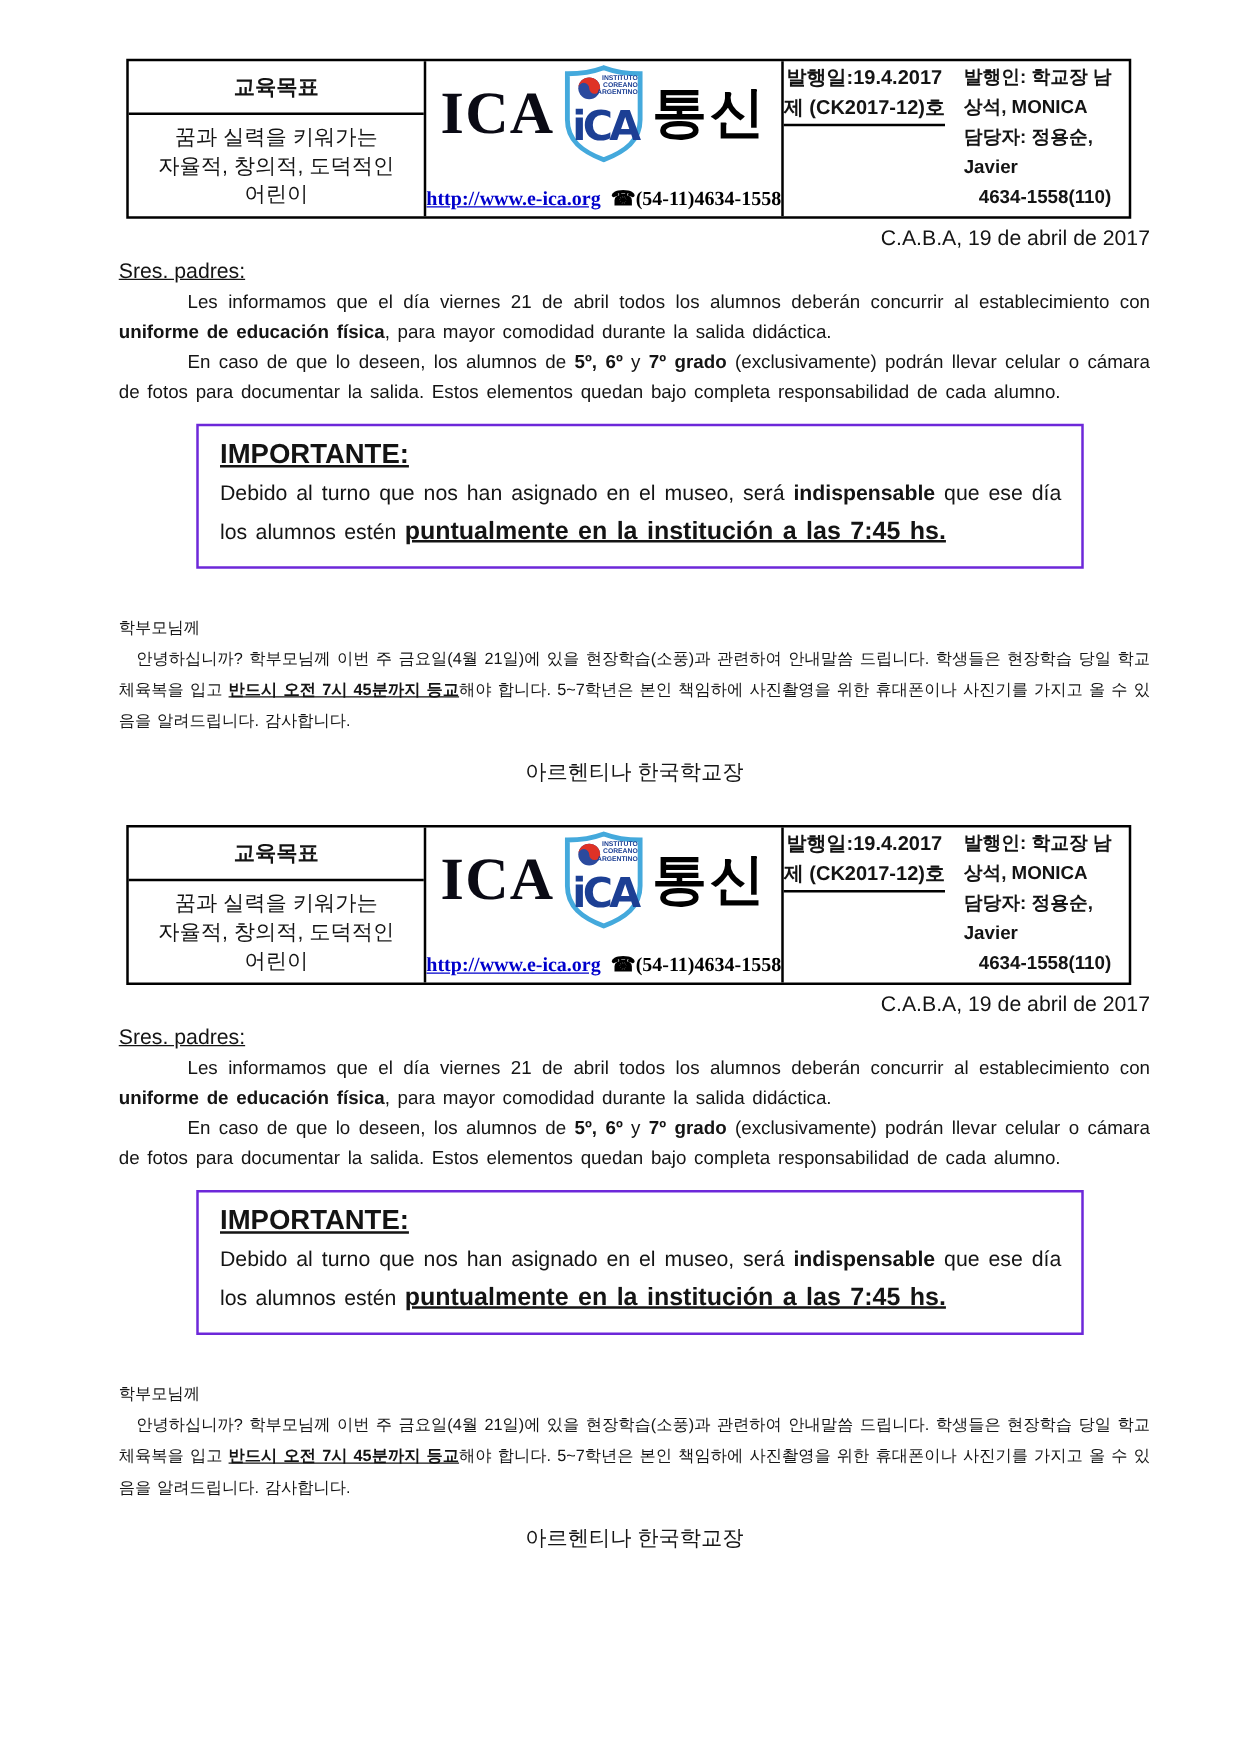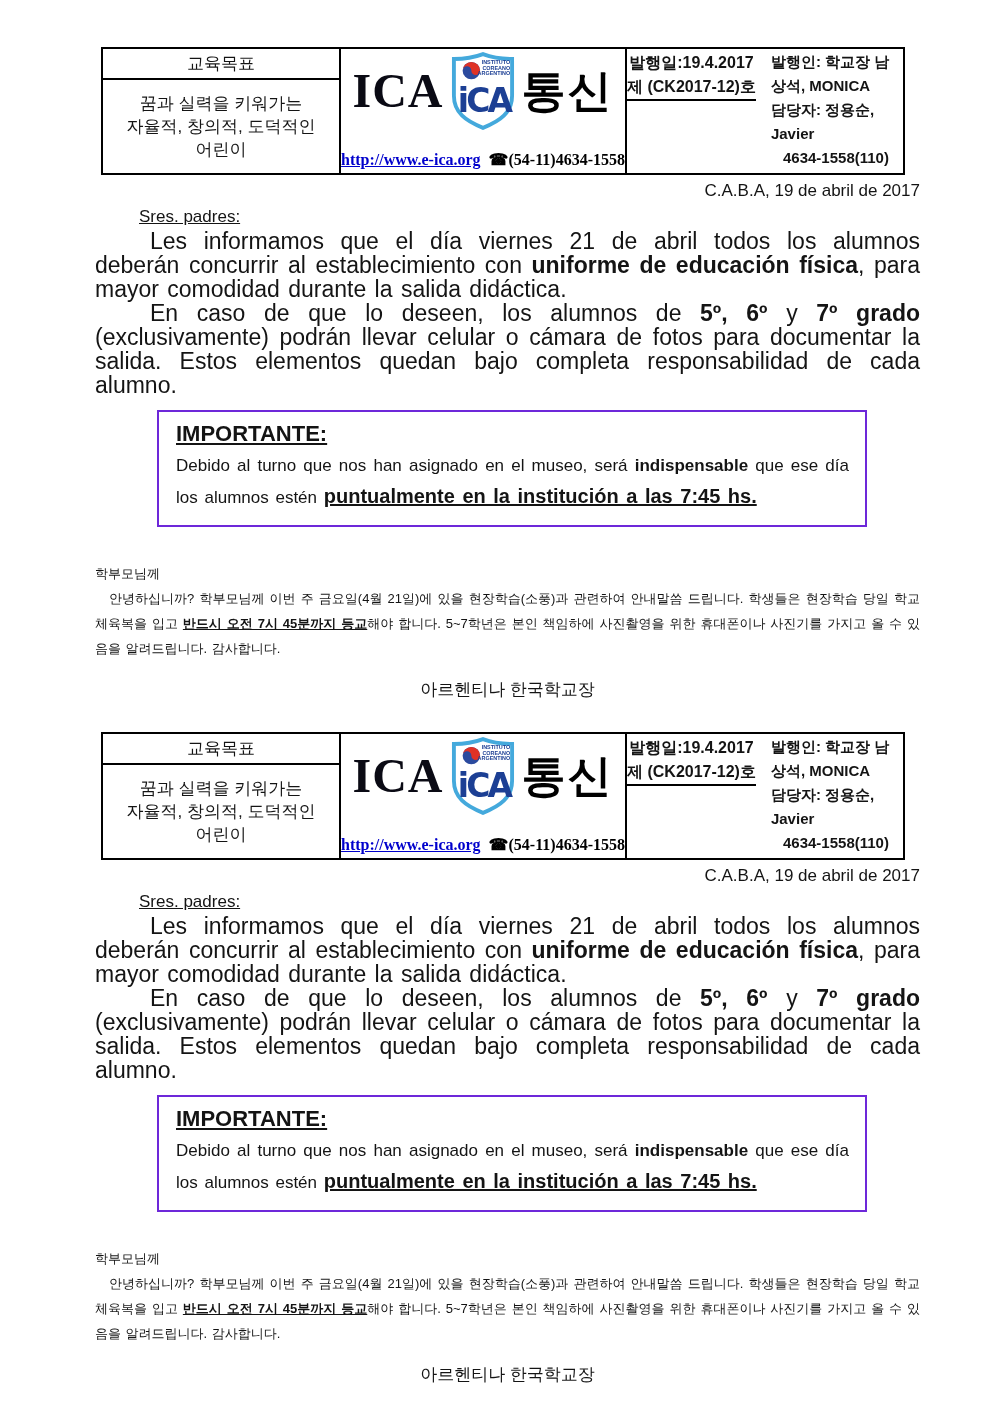--- a/index.html
+++ b/index.html
@@ -19,23 +19,23 @@
     margin-left:6px;
     height:128px;
     border:2px solid #000;
     background:#fff;
   }
   .copy-1 .masthead { margin-top:47px; }
   .copy-2 .masthead { margin-top:30px; }
 
   .col-goal { width:238px; border-right:2px solid #000; display:flex; flex-direction:column; }
   .goal-title-cell {
-    height:31px; border-bottom:2px solid #000;
+    height:43px; border-bottom:2px solid #000;
     display:flex; align-items:center; justify-content:center;
-    font-size:17px; font-weight:normal;
+    font-size:17px; font-weight:bold;
   }
   .goal-body-cell {
     flex:1; display:flex; flex-direction:column; align-items:center; justify-content:center;
     font-size:17px; font-weight:normal; line-height:23px; text-align:center;
   }
 
   .col-brand {
     flex:1; border-right:2px solid #000;
     display:flex; flex-direction:column; align-items:center; justify-content:space-between;
     padding:2px 2px 4px 2px; overflow:hidden;
@@ -56,24 +56,24 @@
   .col-issue { width:276px; display:flex; }
   .issue-top {
     height:52px; border-bottom:2px solid #000;
     text-align:center; font-weight:bold; font-size:16px; line-height:24px; padding-top:2px;
   }
   .issue-bottom { flex:1; font-weight:bold; font-size:15px; line-height:24px; padding:1px 2px 0 15px; }
   .issue-phone-line { text-align:center; }
 
   
   .dateline { text-align:right; font-size:17px; line-height:22px; margin-top:5px; }
-  .salutation-row { margin-top:3px; line-height:24px;margin-left:44px; }
+  .salutation-row { margin-top:3px; line-height:24px; }
   .salutation { font-size:17px; text-decoration:underline; padding-right:5px; }
   .para {
-    font-size:23px; line-height:24px; text-align:justify; text-indent:55px;
+    font-size:15px; line-height:24px; text-align:justify; text-indent:55px;
     word-spacing:2px;
   }
   .para b, .imp-body b { font-weight:bold; }
 
   .imp-box {
     border:2px solid #6d28d9;
     margin:13px 53px 0 62px;
     padding:7px 16px 12px 17px;
   }
   .imp-title { font-size:22px; font-weight:bold; text-decoration:underline; line-height:30px; }

